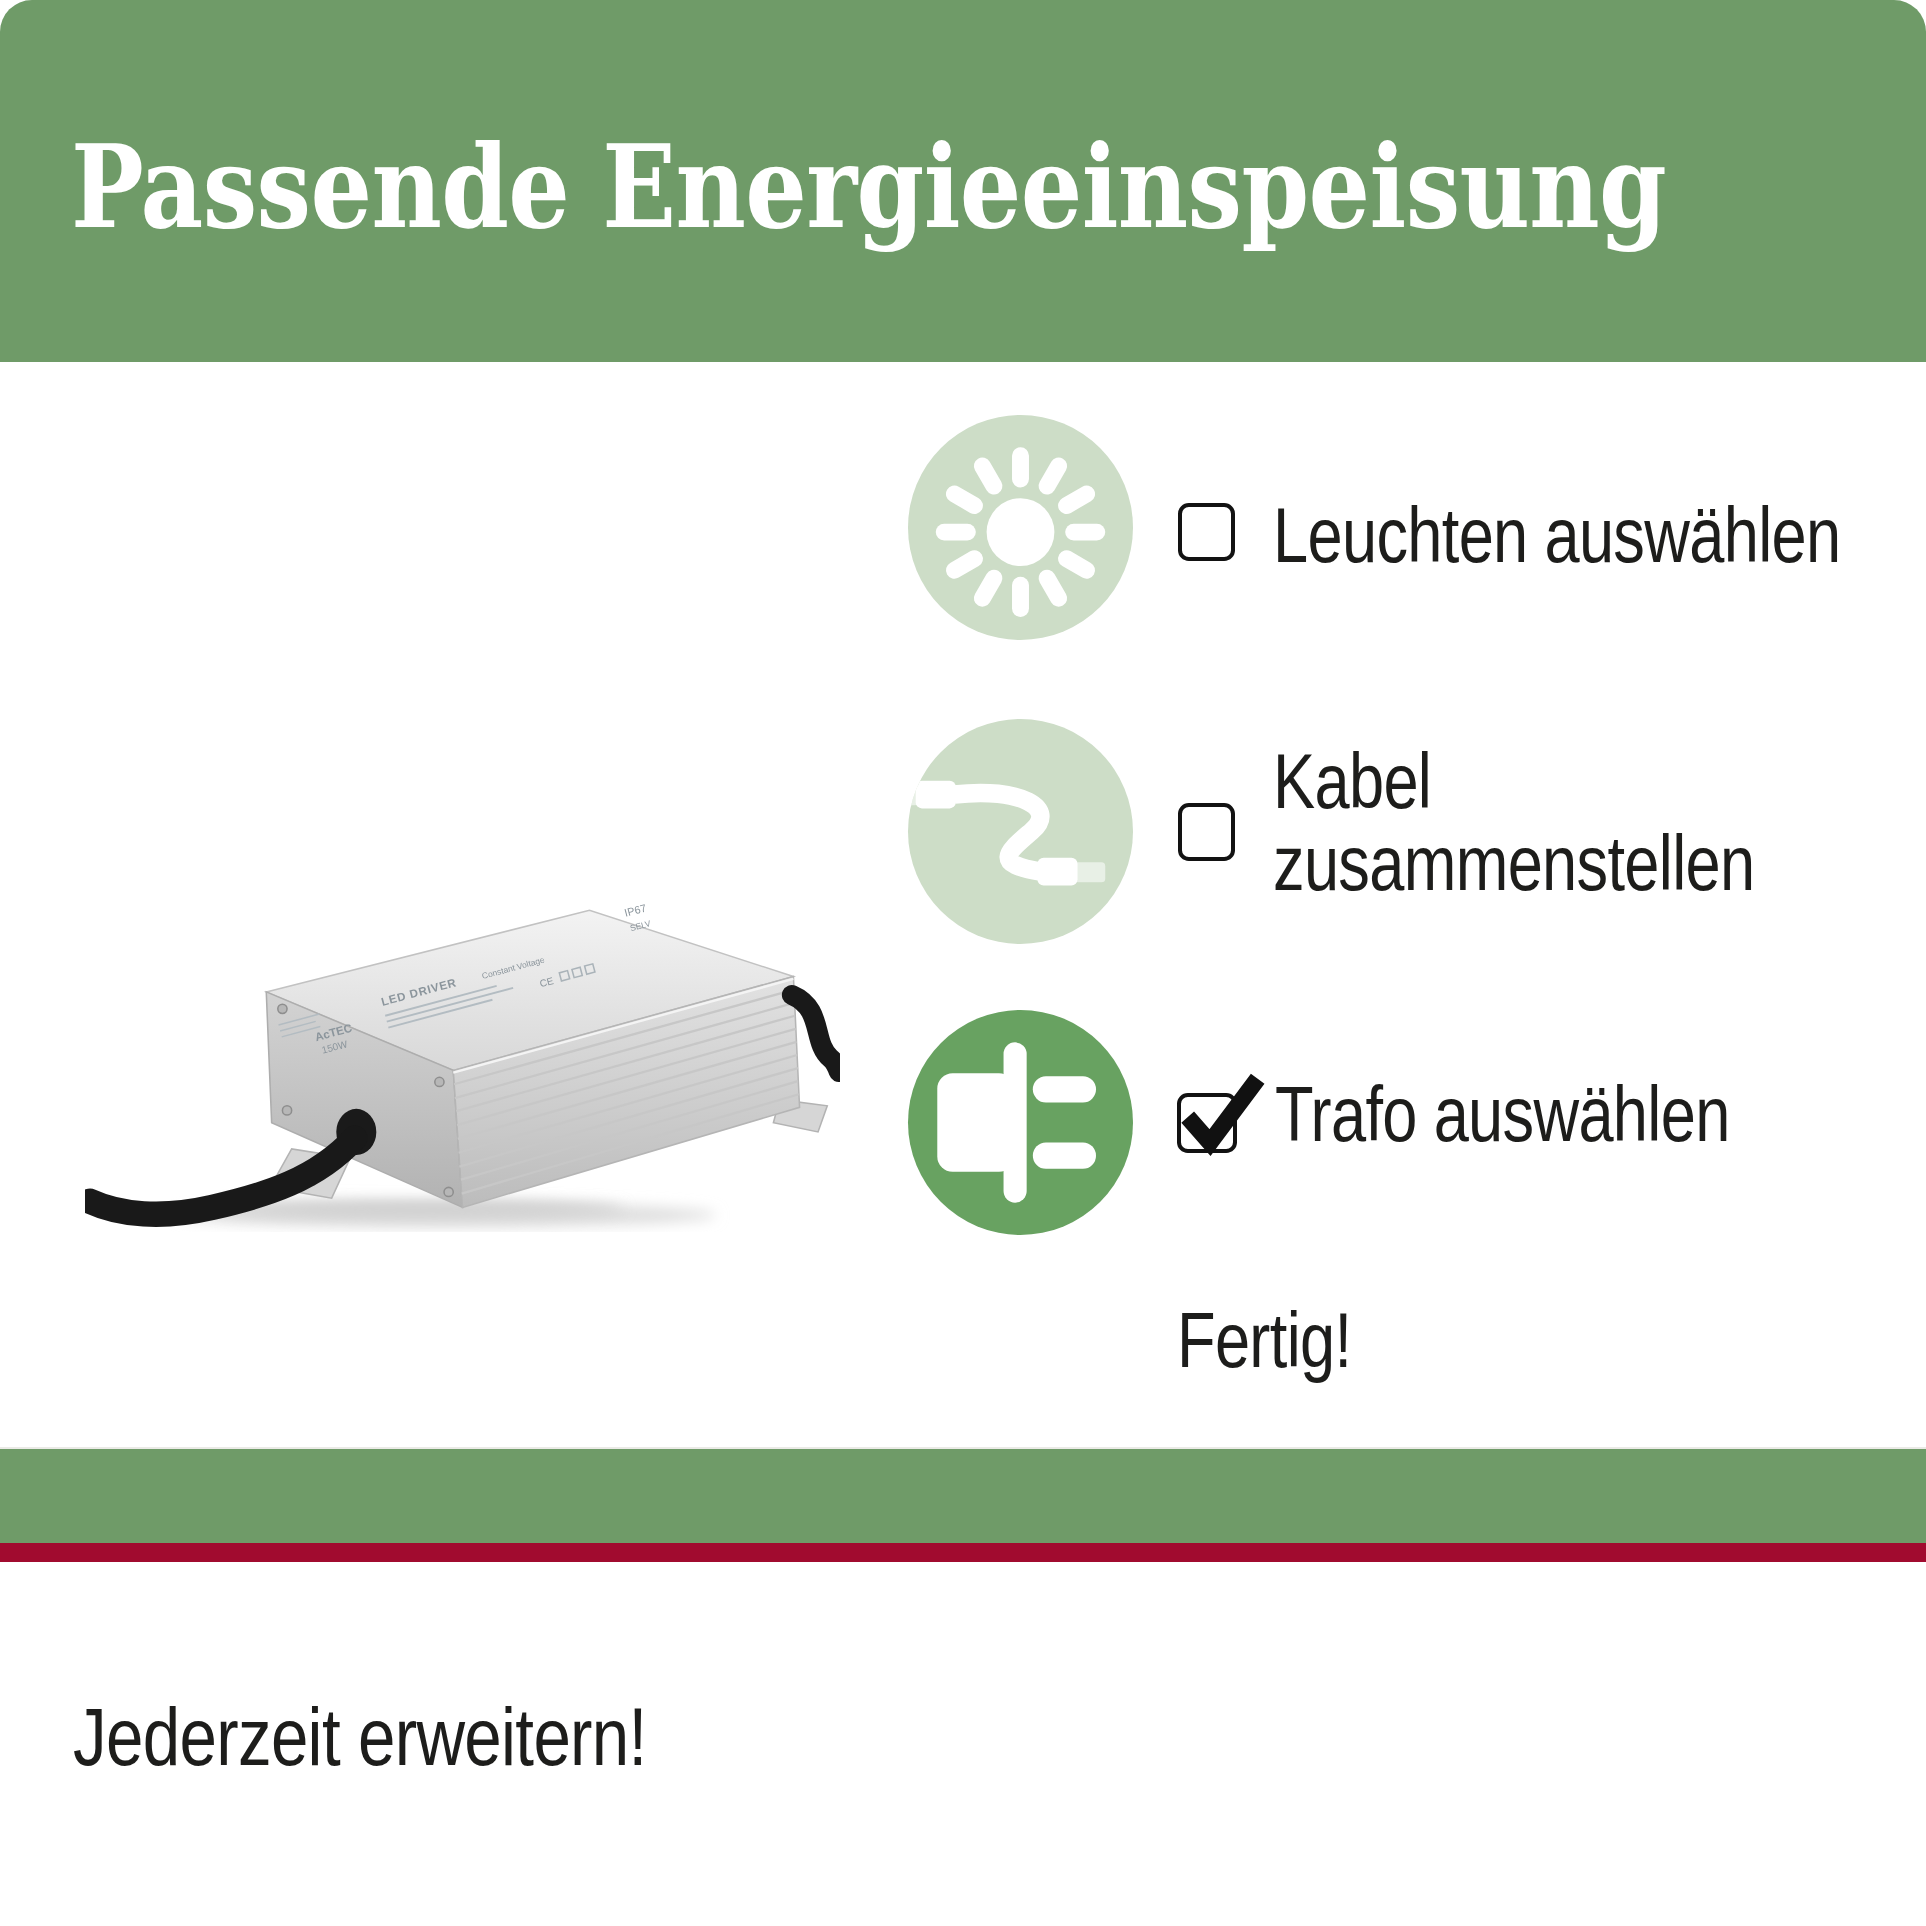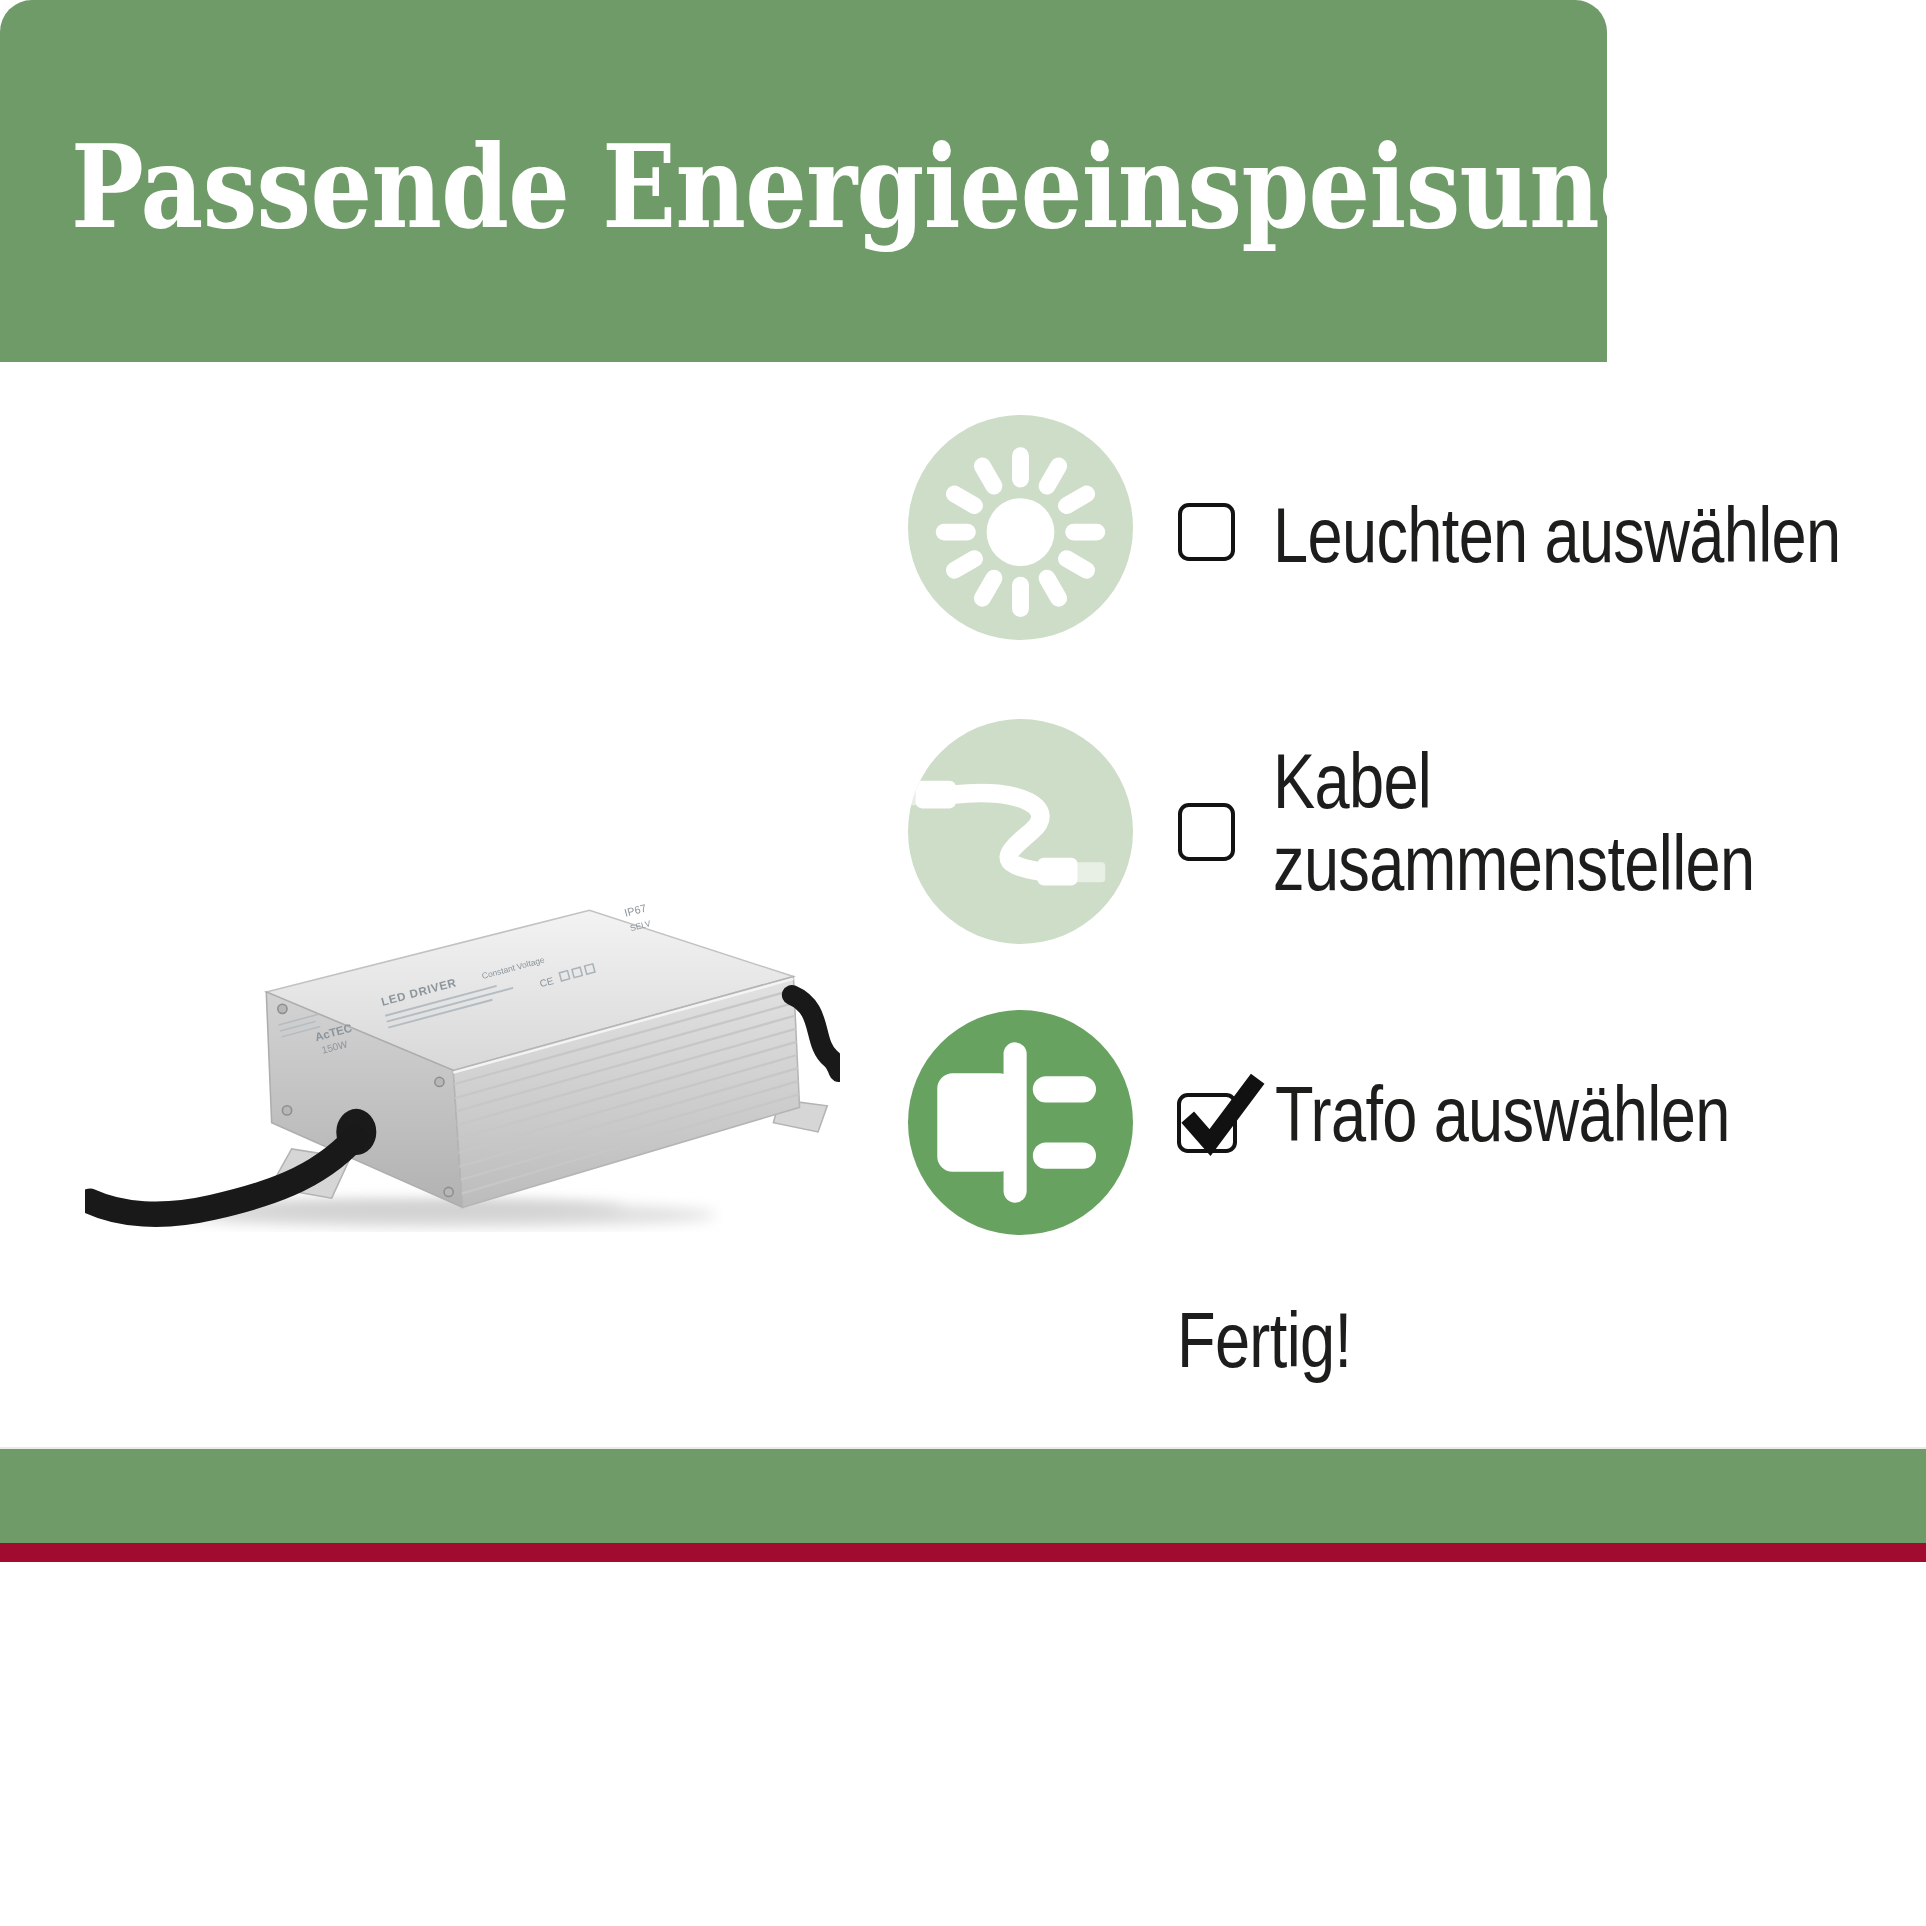--- a/index.html
+++ b/index.html
@@ -1,21 +1,21 @@
 <!DOCTYPE html>
 <html style="--brand-green: #6f9b68; --pale-green: #cdddc7; --step-green: #68a261; --crimson: #a10b2f; --text-dark: #1d1d1b;font-size:12.3px"><head>
 <meta charset="utf-8">
 <style>
   html,body{margin:0;padding:0;background:#ffffff;}
   #canvas{position:relative;width:1926px;height:1926px;background:#ffffff;overflow:hidden;
           font-family:"Liberation Sans",sans-serif;color:#1d1d1b;}
   .abs{position:absolute;}
 
   
-  #header{left:0;top:0;width:1607px;height:362px;background:var(--brand-green,#6f9b68);
+  #header{left:0;top:0;width:1926px;height:362px;background:var(--brand-green,#6f9b68);
           border-radius:32px 32px 0 0;}
   #title{left:71px;top:129px;width:1772px;font-family:"DejaVu Serif",serif;font-weight:700;
          font-size:114px;line-height:116px;color:#ffffff;letter-spacing:-0.8px;white-space:nowrap;}
   #title .sq{display:inline-block;transform:scaleX(.85);transform-origin:0 0;}
 
   
   .circle{width:225px;height:225px;border-radius:50%;left:908px;}
   .circle.pale{background:var(--pale-green,#cdddc7);}
   .circle.full{background:var(--step-green,#68a261);}
   .checkbox{width:49px;height:50px;border:4.6px solid #121212;border-radius:10.8px;left:1178px;background:transparent;}
@@ -183,15 +183,16 @@
   <svg class="abs" style="left:1170px;top:1057px;" width="100" height="108" viewBox="0 0 130 140">
     <polyline points="23,78 52,111 114,28" fill="none" stroke="#111111" stroke-width="22" stroke-linecap="butt"></polyline>
   </svg>
   <div class="abs label" style="top:1076px;left:1275px;"><span class="sq">Trafo auswählen</span></div>
 
   <div id="fertig" class="abs"><span class="sq">Fertig!</span></div>
 
   <div id="band-green" class="abs"></div>
   <div id="band-crimson" class="abs"></div>
 
+  <div id="footer-note" class="abs"><span class="sq">Jederzeit erweitern!</span></div>
 
 </div>
 
 
 </body></html>

